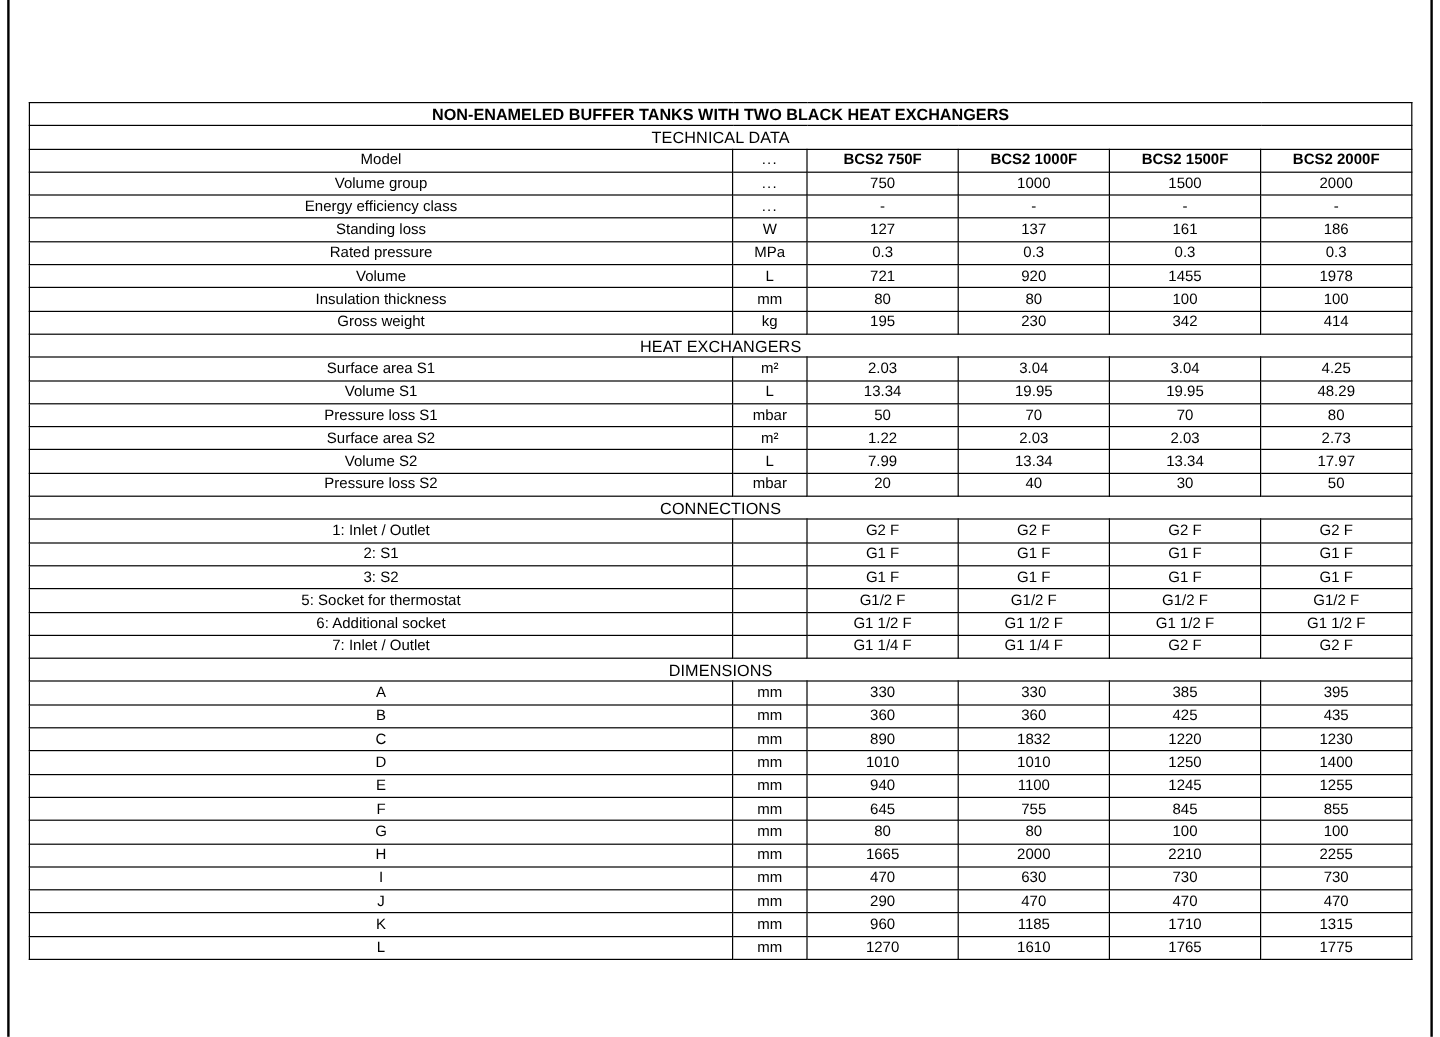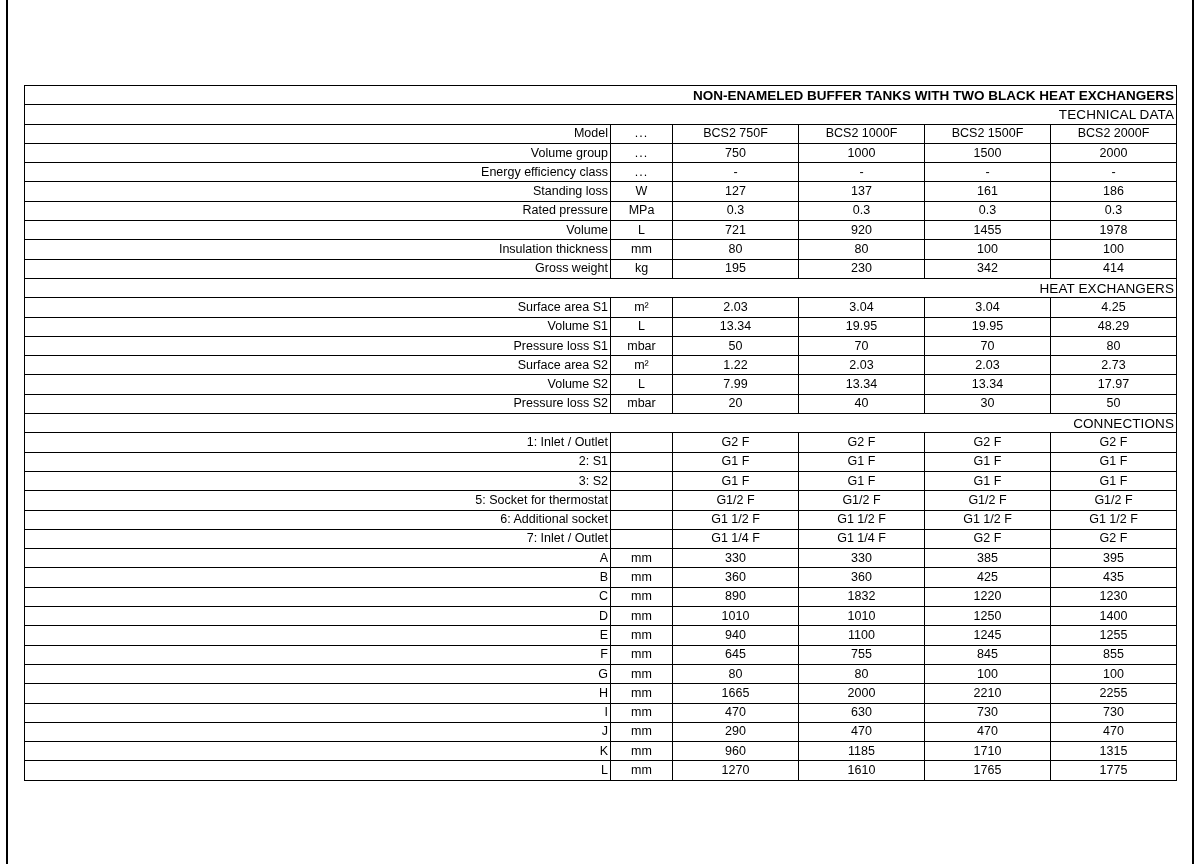--- a/index.html
+++ b/index.html
@@ -54,36 +54,36 @@
   }
   table.spec td {
     border: 1px solid #000000;
     padding: 0 2px;
     height: 18.3px;
     line-height: 17px;
     vertical-align: middle;
     white-space: nowrap;
     overflow: hidden;
   }
-  .col-label { width: 586px; text-align: right; padding-left: 4px; }
+  .col-label { width: 586px; text-align: center; padding-left: 4px; }
   .col-unit  { width: 62px;  text-align: center; }
   .col-val   { width: 126px; text-align: center; }
 
   tr.section td {
     font-weight: normal;
     font-size: 13.5px;
   }
   tr.section td.col-label {
     letter-spacing: 0.1px;
   }
   tr.title td {
     font-weight: bold;
     font-size: 13.5px;
   }
-  .model-head { font-weight: normal; }
+  .model-head { font-weight: bold; }
   .unit-dots { letter-spacing: 1px; }
 </style>
 </head>
 <body>
 
 <div class="page">
   <div class="edge-left"></div>
   <div class="edge-right"></div>
 
   <div class="sheet">
@@ -262,20 +262,23 @@
             <td class="col-val">G1 1/2 F</td>
           </tr>
           <tr>
             <td class="col-label">7: Inlet / Outlet</td>
             <td class="col-unit"></td>
             <td class="col-val">G1 1/4 F</td>
             <td class="col-val">G1 1/4 F</td>
             <td class="col-val">G2 F</td>
             <td class="col-val">G2 F</td>
           </tr>
+          <tr class="section">
+            <td colspan="6" class="col-label">DIMENSIONS</td>
+          </tr>
           <tr>
             <td class="col-label">A</td>
             <td class="col-unit">mm</td>
             <td class="col-val">330</td>
             <td class="col-val">330</td>
             <td class="col-val">385</td>
             <td class="col-val">395</td>
           </tr>
           <tr>
             <td class="col-label">B</td>

